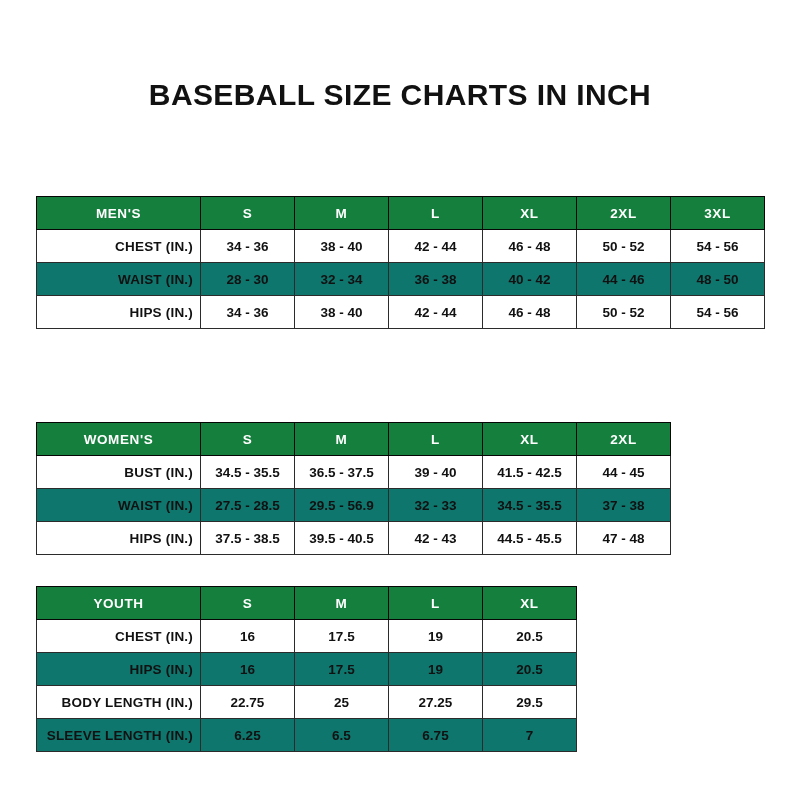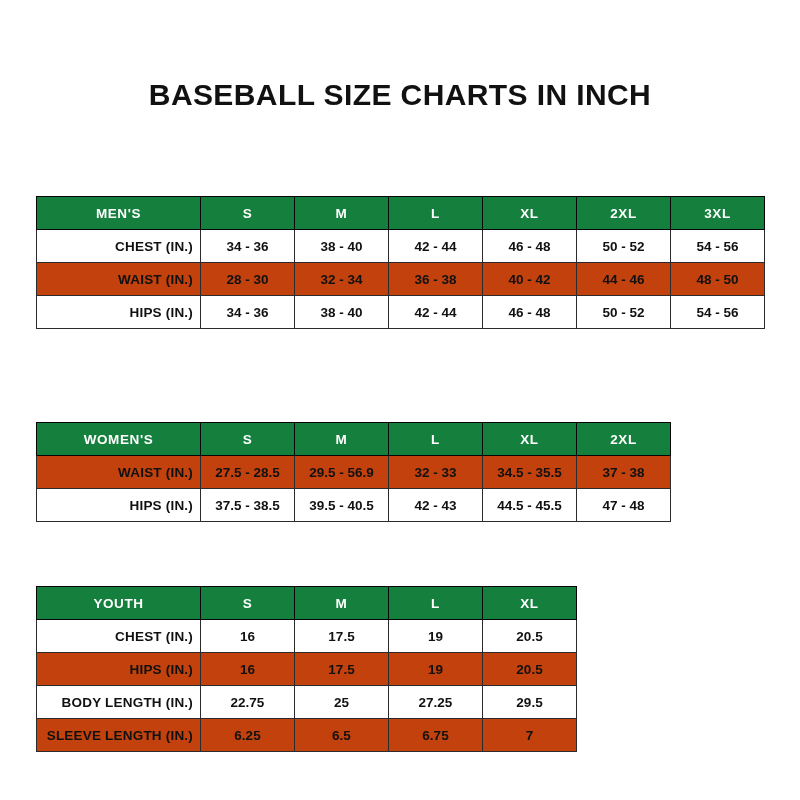--- a/index.html
+++ b/index.html
@@ -49,21 +49,21 @@
     font-family: "Liberation Sans", sans-serif;
   }
   .chart thead th {
     background: #15803d;
     color: #ffffff;
     border: 1px solid #050505;
     letter-spacing: 0.6px;
     font-size: 13.5px;
   }
   .chart tbody tr.alt td {
-    background: #c2410c;
+    background: #0f766e;
   }
   .chart tbody tr td {
     background: #ffffff;
   }
   .chart tbody tr.alt td.rowhead,
   .chart tbody tr td.rowhead {
     text-align: right;
     padding-right: 7px;
     letter-spacing: 0.2px;
     margin-left: 44px;
@@ -169,20 +169,28 @@
       <tr>
         <th>WOMEN'S</th>
         <th>S</th>
         <th>M</th>
         <th>L</th>
         <th>XL</th>
         <th>2XL</th>
       </tr>
     </thead>
     <tbody>
+      <tr>
+        <td class="rowhead">BUST (IN.)</td>
+        <td>34.5 - 35.5</td>
+        <td>36.5 - 37.5</td>
+        <td>39 - 40</td>
+        <td>41.5 - 42.5</td>
+        <td>44 - 45</td>
+      </tr>
       <tr class="alt">
         <td class="rowhead">WAIST (IN.)</td>
         <td>27.5 - 28.5</td>
         <td>29.5 - 56.9</td>
         <td>32 - 33</td>
         <td>34.5 - 35.5</td>
         <td>37 - 38</td>
       </tr>
       <tr>
         <td class="rowhead">HIPS (IN.)</td>

